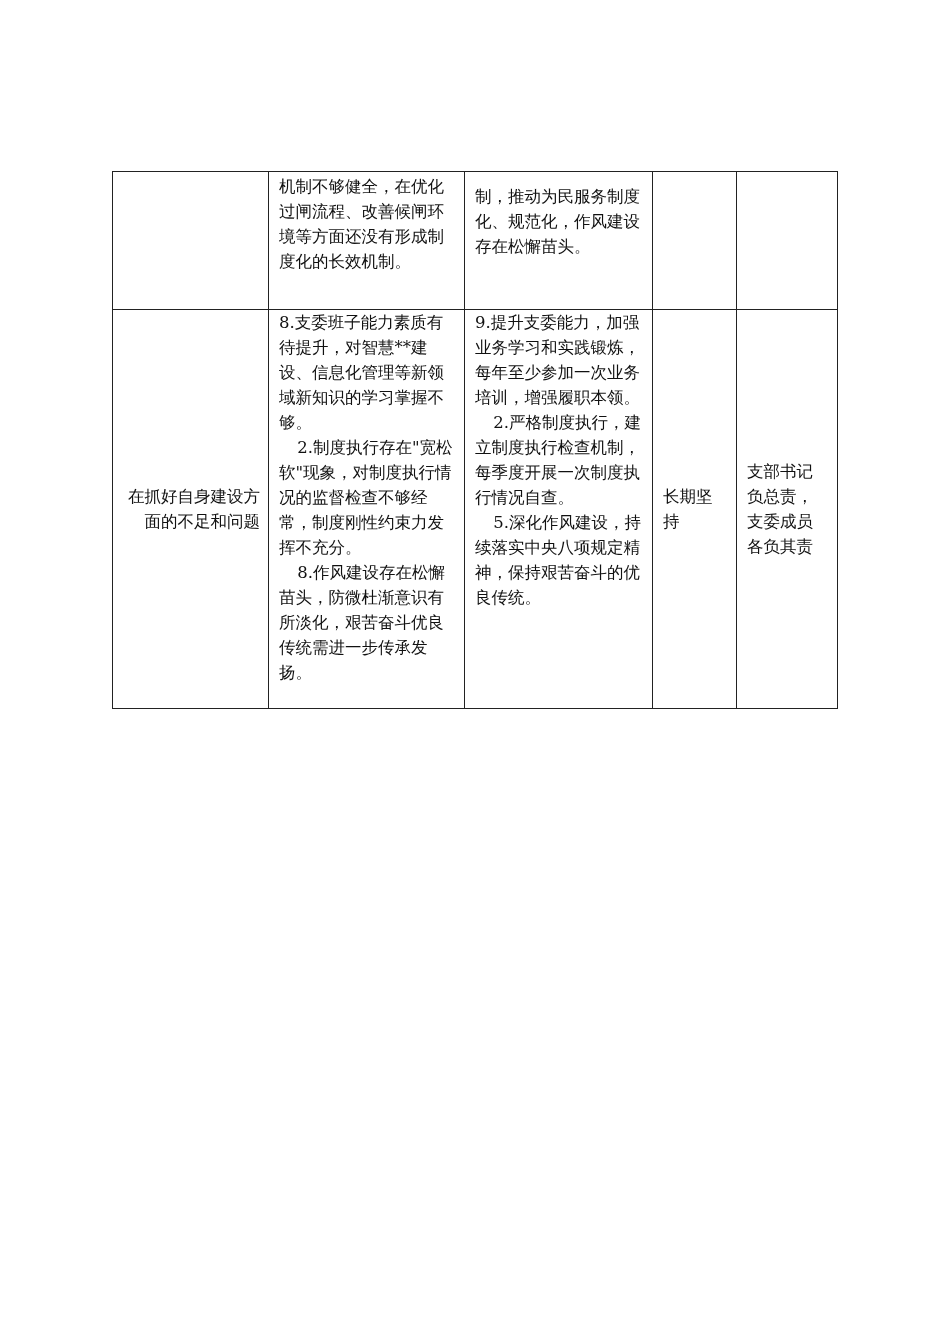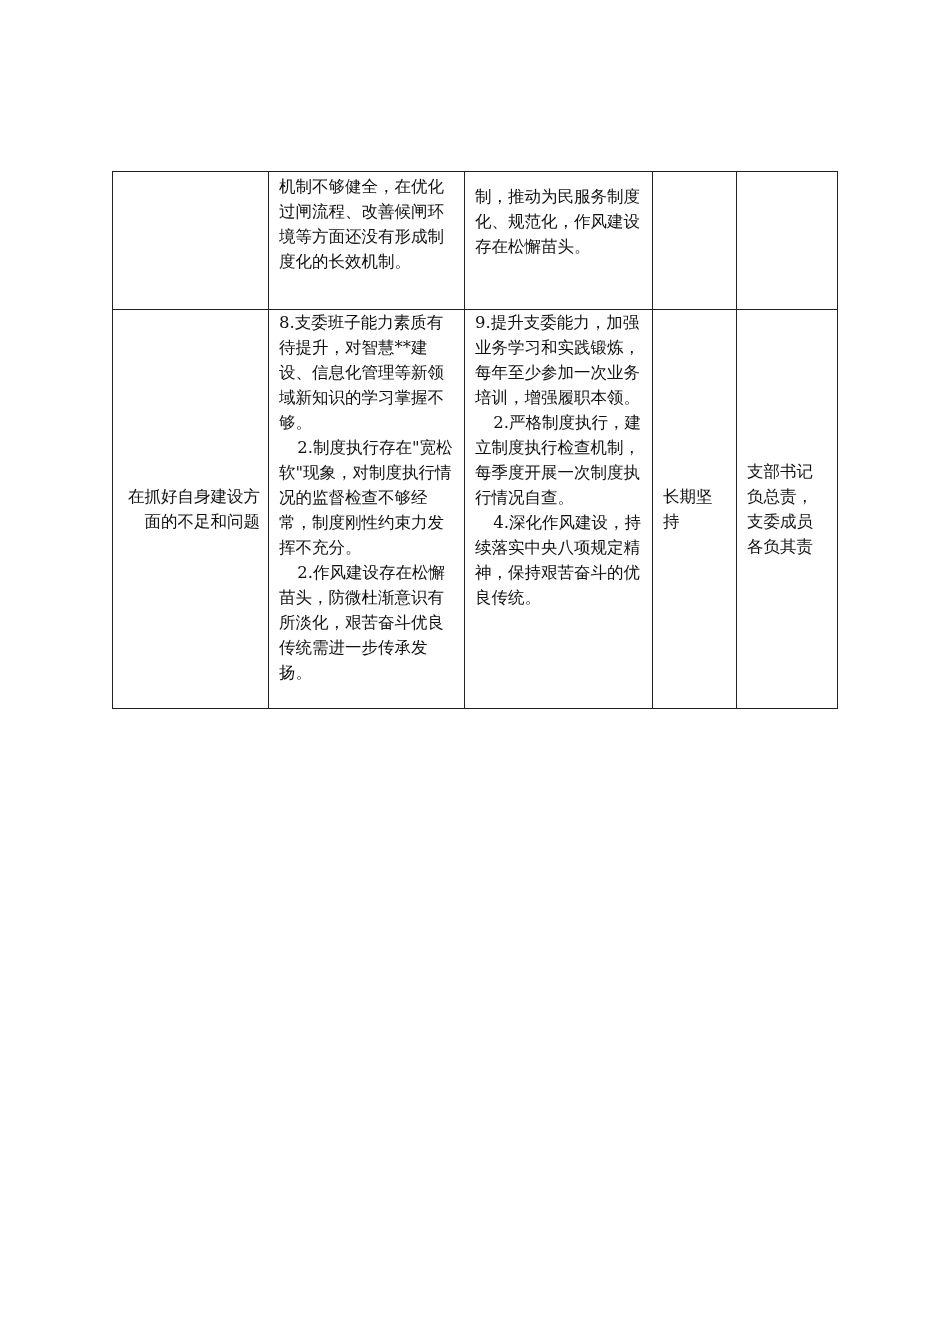--- a/index.html
+++ b/index.html
@@ -68,24 +68,24 @@
         <span class="para">制，推动为民服务制度化、规范化，作风建设存在松懈苗头。</span>
       </td>
       <td class="c4"></td>
       <td class="c5"></td>
     </tr>
     <tr class="row-2">
       <td class="c1 center-v center-text">在抓好自身建设方面的不足和问题</td>
       <td class="c2">
         <span class="para">8.支委班子能力素质有待提升，对智慧**建设、信息化管理等新领域新知识的学习掌握不够。</span>
         <span class="para indent">2.制度执行存在"宽松软"现象，对制度执行情况的监督检查不够经常，制度刚性约束力发挥不充分。</span>
-        <span class="para indent">2.作风建设存在松懈苗头，防微杜渐意识有所淡化，艰苦奋斗优良传统需进一步传承发扬。</span>
+        <span class="para indent">8.作风建设存在松懈苗头，防微杜渐意识有所淡化，艰苦奋斗优良传统需进一步传承发扬。</span>
       </td>
       <td class="c3">
         <span class="para">9.提升支委能力，加强业务学习和实践锻炼，每年至少参加一次业务培训，增强履职本领。</span>
         <span class="para indent">2.严格制度执行，建立制度执行检查机制，每季度开展一次制度执行情况自查。</span>
-        <span class="para indent">4.深化作风建设，持续落实中央八项规定精神，保持艰苦奋斗的优良传统。</span>
+        <span class="para indent">5.深化作风建设，持续落实中央八项规定精神，保持艰苦奋斗的优良传统。</span>
       </td>
       <td class="c4 center-v">长期坚持</td>
       <td class="c5 center-v">支部书记负总责，支委成员各负其责</td>
     </tr>
   </tbody>
 </table>
 
 </body></html>

